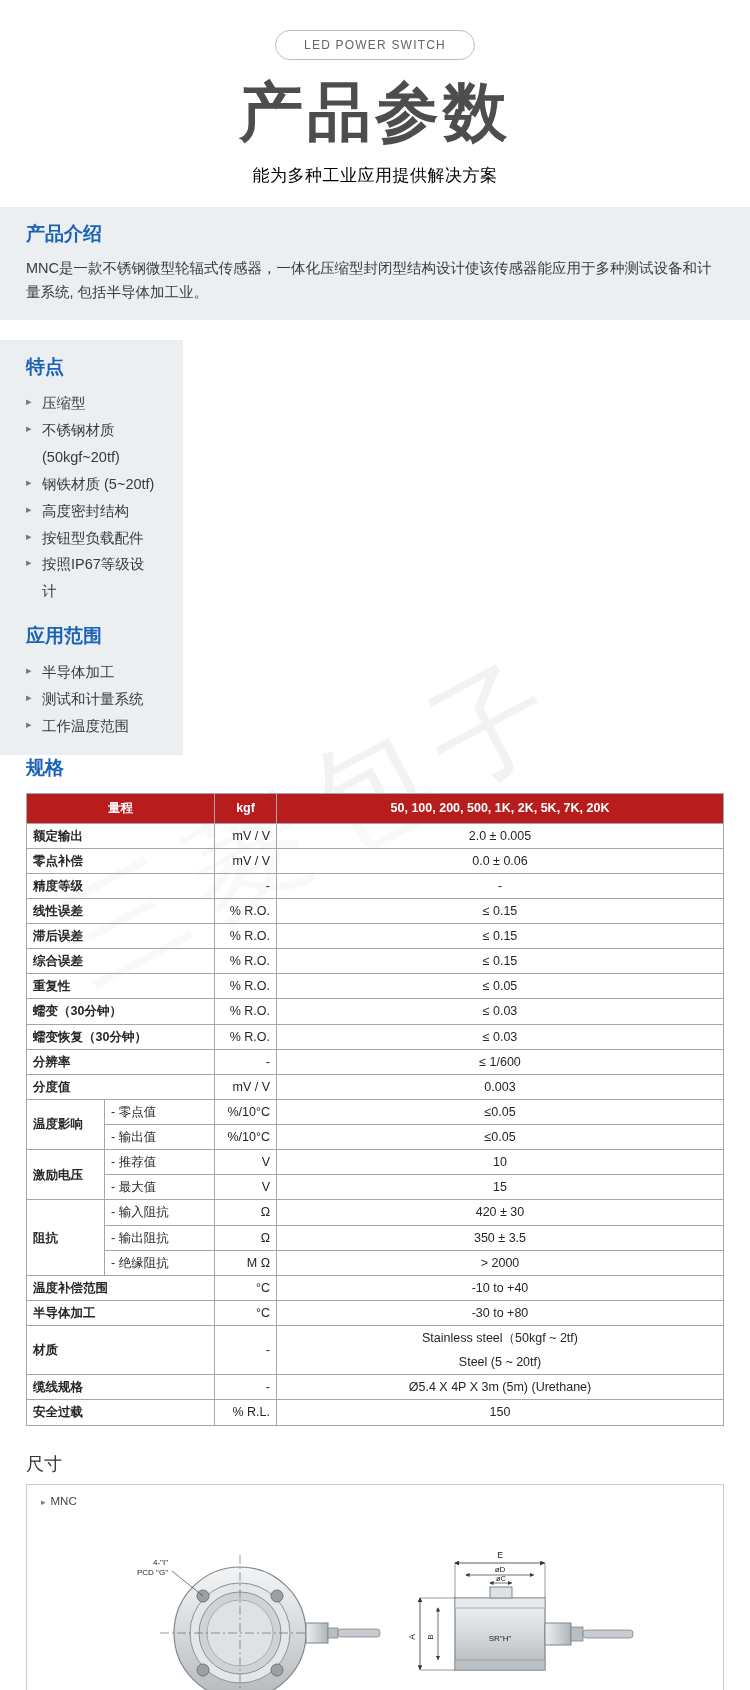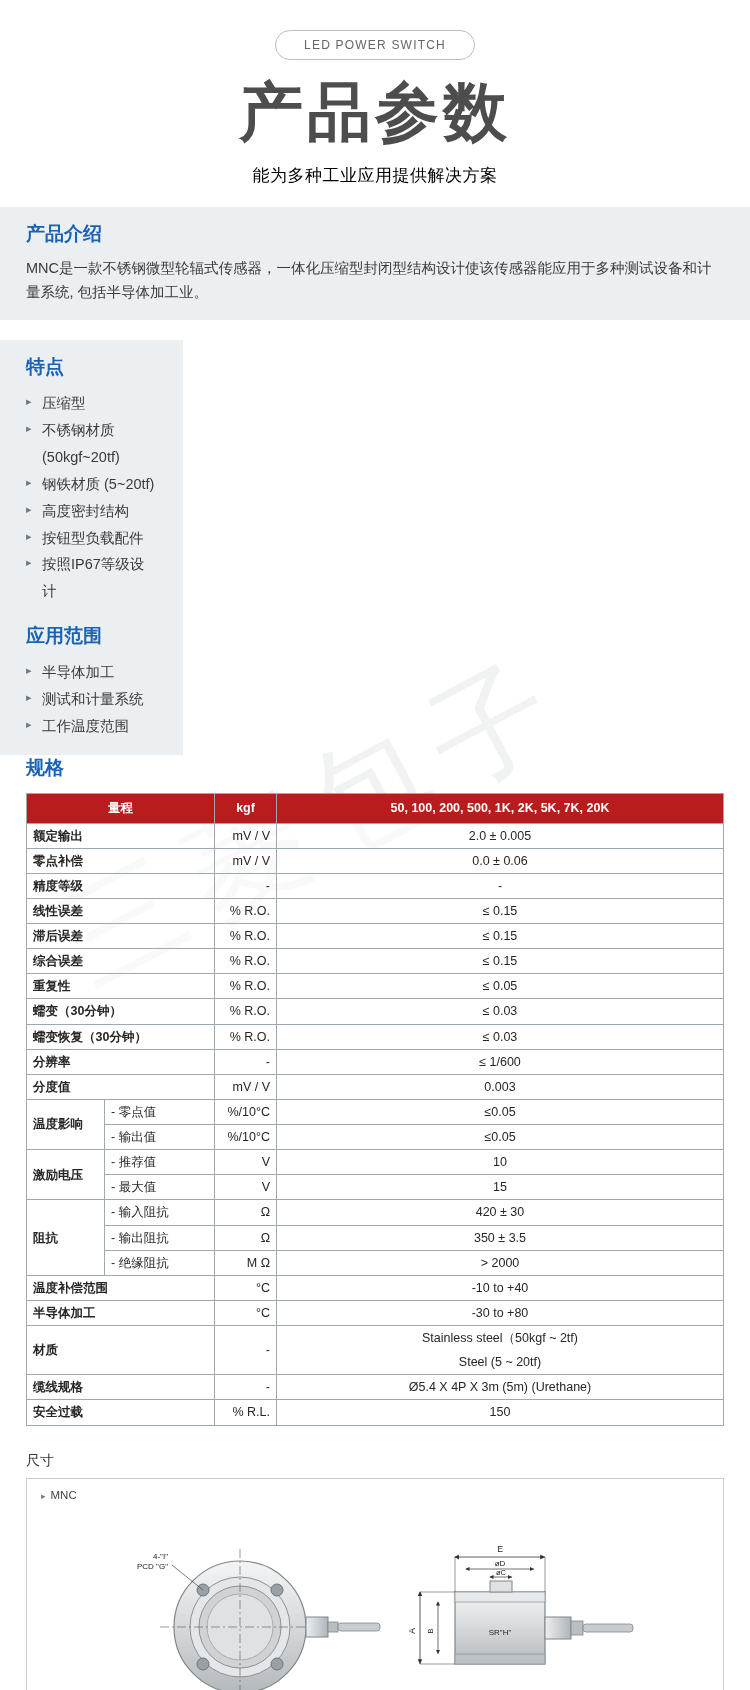--- a/index.html
+++ b/index.html
@@ -93,21 +93,21 @@
   td.lbl { font-weight:bold; width:188px; }
   td.sublbl { width:110px; padding-left:10px; }
   td.unit { width:62px; text-align:right; }
   td.val { text-align:center; }
   td.grp { font-weight:bold; width:78px; vertical-align:middle; }
   .noborder-b { border-bottom:none !important; }
   .noborder-t { border-top:none !important; }
 
   
   .dim-wrap { padding:0 26px; margin-top:26px; }
-  .dim-title { font-size:14px; color:#333; margin-bottom:8px; }
+  .dim-title { font-size:18px; color:#333; margin-bottom:8px; }
   .dim-box { border:1px solid #c8ced2; padding:10px 12px 8px 12px; }
   .dim-label { font-size:11.5px; color:#444; padding-left:2px; }
   .dim-label:before { content:"\25B8"; color:#6e7a85; font-size:9px; margin-right:5px; }
   .drawing { width:100%; height:235px; display:block; margin:6px 0 4px 0; }
 
   
   .wm {
     position:absolute;
     left:40px;
     top:740px;

